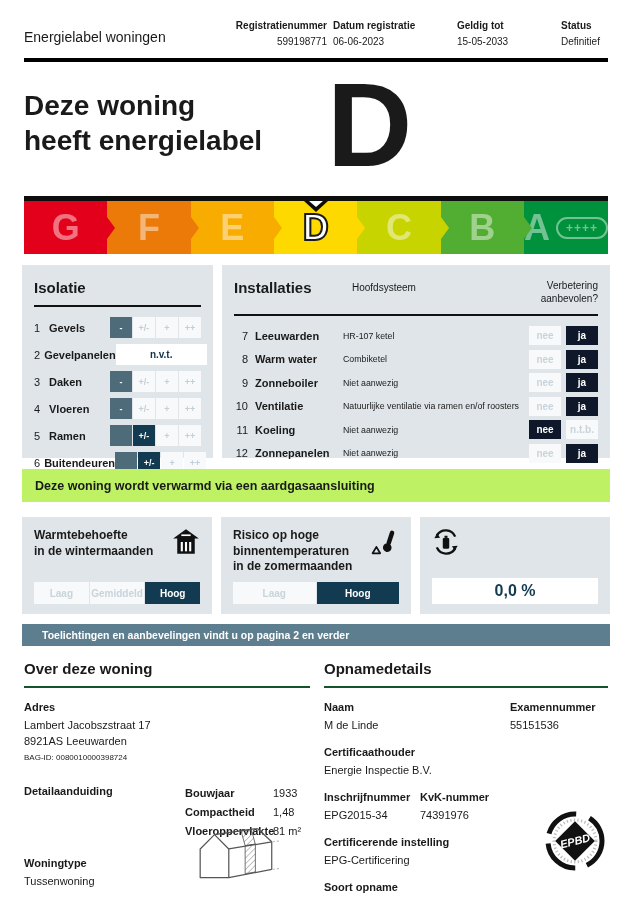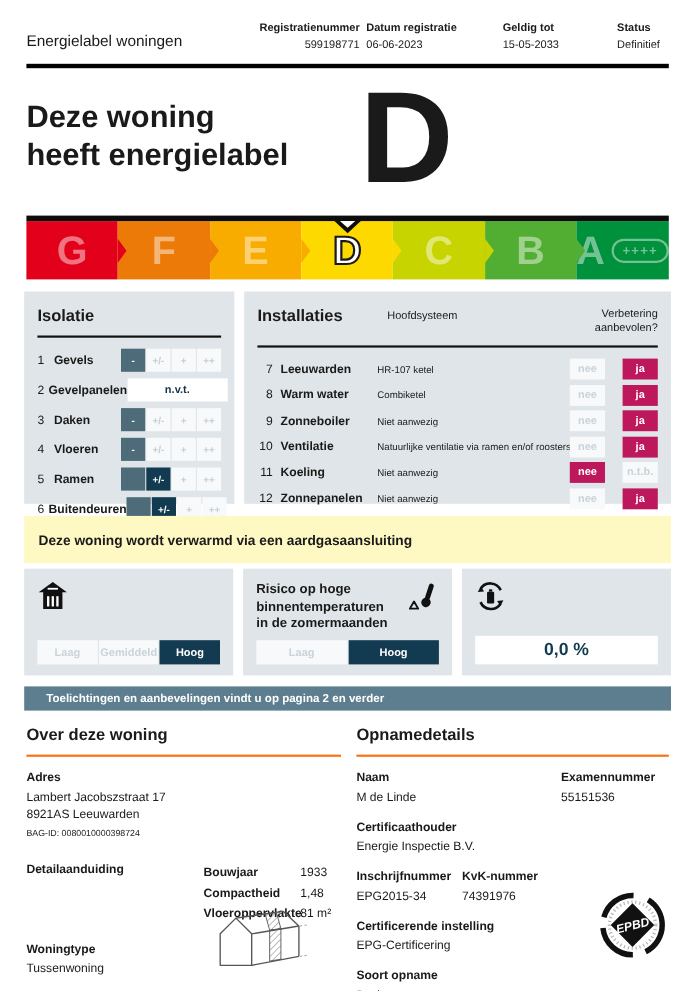--- a/index.html
+++ b/index.html
@@ -59,47 +59,47 @@
         justify-content:center;font-size:10px;font-weight:bold;}
 
   .inst-header{display:flex;align-items:flex-start;}
   .inst-title{width:118px;font-size:15px;font-weight:bold;}
   .inst-sub{flex:1;font-size:10px;padding-top:3px;}
   .inst-adv{width:86px;font-size:10px;text-align:right;line-height:13px;}
   .inst-row{display:flex;align-items:center;height:19px;margin-bottom:4.5px;}
   .inst-num{width:14px;text-align:right;font-size:11px;}
   .inst-label{width:88px;font-size:11px;font-weight:bold;padding-left:7px;}
   .inst-system{flex:1;font-size:8.8px;white-space:nowrap;overflow:hidden;}
-  .adv-btns{display:flex;gap:16px;}
+  .adv-btns{display:flex;gap:5px;}
   .adv-btn{width:32px;height:19px;display:flex;align-items:center;justify-content:center;
         font-size:10px;font-weight:bold;background:#f7f9fa;color:#c9d4da;}
-  .adv-btn.selected{background:#be185d;color:#ffffff;}
-
-  
-  .gas-banner{position:absolute;left:22px;top:469px;width:588px;height:43px;background:#fef9c3;
+  .adv-btn.selected{background:#0f172a;color:#ffffff;}
+
+  
+  .gas-banner{position:absolute;left:22px;top:469px;width:588px;height:33px;background:#bef264;
         display:flex;align-items:center;box-sizing:border-box;padding:0 13px;font-size:12.5px;font-weight:bold;}
   .card{position:absolute;top:517px;width:190px;height:97px;background:#dfe5e8;box-sizing:border-box;padding:11px 12px;}
   #card-0{left:22px;} #card-1{left:221px;} #card-2{left:420px;}
   .card-head{display:flex;align-items:flex-start;}
   .card-title{flex:1;font-size:12px;font-weight:bold;line-height:15.5px;white-space:pre-line;}
   .card-icon{width:28px;height:28px;flex:none;}
   .card-options{position:absolute;left:12px;right:12px;bottom:10px;display:flex;gap:1px;}
   .card-option{flex:1;height:22px;display:flex;align-items:center;justify-content:center;
         font-size:10px;font-weight:bold;background:#f7f9fa;color:#c9d4da;}
   .card-option.selected{background:#123a50;color:#ffffff;}
   .card-value{position:absolute;left:12px;right:12px;bottom:10px;height:26px;background:#ffffff;
         display:flex;align-items:center;justify-content:center;font-size:16px;font-weight:bold;color:#123a50;}
   .info-banner{position:absolute;left:22px;top:624px;width:588px;height:22px;background:#5d7e8e;color:#ffffff;
         display:flex;align-items:center;box-sizing:border-box;padding:0 20px;font-size:10.5px;font-weight:bold;}
 
   
   .col{position:absolute;top:660px;}
   #col-left{left:24px;width:286px;height:235px;}
   #col-right{left:324px;width:284px;height:235px;}
-  .col-heading{font-size:15px;font-weight:bold;padding-bottom:9px;border-bottom:2px solid #f97316;}
+  .col-heading{font-size:15px;font-weight:bold;padding-bottom:9px;border-bottom:2px solid #14532d;}
   .group{margin-top:12px;}
   .g-label{font-size:11px;font-weight:bold;line-height:15px;}
   .g-value{font-size:11px;line-height:16px;margin-top:2px;}
   .bag{font-size:8px;margin-top:4px;color:#222;}
   .detail-row{position:relative;margin-top:22px;height:58px;}
   .facts{position:absolute;left:161px;top:0;width:125px;}
   .fact{display:flex;line-height:19px;font-size:11px;}
   .fact-label{width:88px;font-weight:bold;}
   .house-svg{position:absolute;left:168px;top:158px;}
   .pair{position:relative;}
@@ -298,20 +298,22 @@
             <div class="adv-btn selected">ja</div>
           </div>
         </div>
       </div>
   </div>
 
   <div class="gas-banner">Deze woning wordt verwarmd via een aardgasaansluiting</div>
 
   <div class="card" id="card-0">
     <div class="card-head">
+      <div class="card-title">Warmtebehoefte
+in de wintermaanden</div>
       <span class="card-icon">
         <svg width="28" height="28" viewBox="0 0 24 24">
             <path d="M12 1 L23 9 H19.5 V22 H4.5 V9 H1 Z" fill="#111"></path>
             <rect x="7.5" y="12" width="1.8" height="8" fill="#fff"></rect>
             <rect x="11.1" y="12" width="1.8" height="8" fill="#fff"></rect>
             <rect x="14.7" y="12" width="1.8" height="8" fill="#fff"></rect>
             <rect x="8" y="5.5" width="8" height="1.4" fill="#fff"></rect>
           </svg>
       </span>
     </div>

